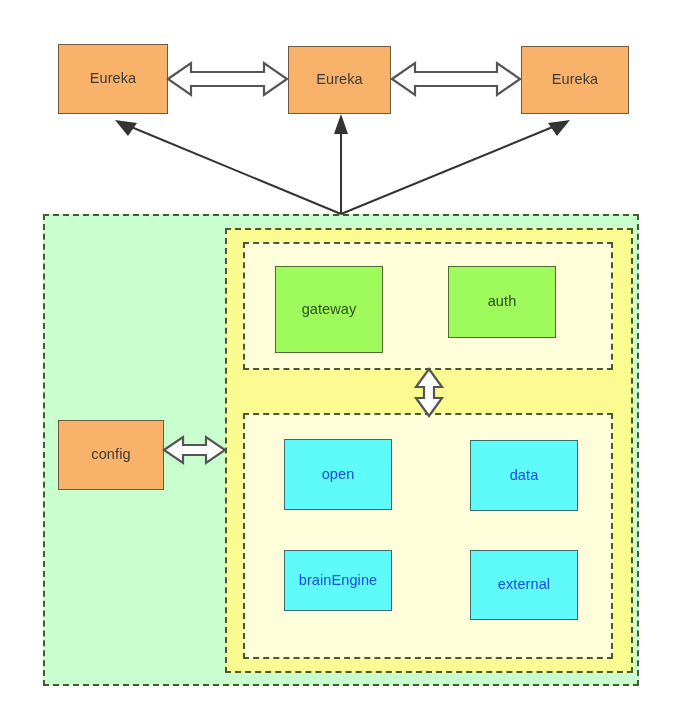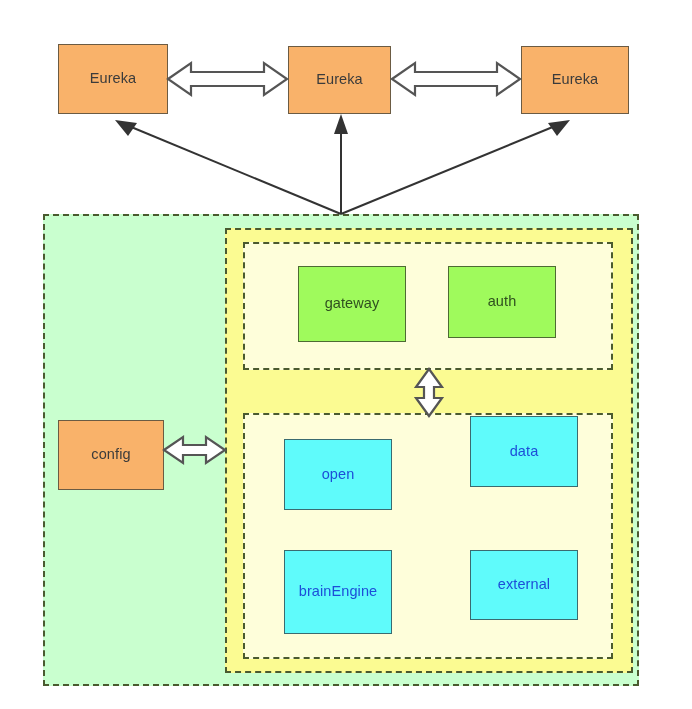--- a/index.html
+++ b/index.html
@@ -69,39 +69,39 @@
   <div class="node orange" style="left:521px; top:46px; width:108px; height:68px;">
     <span>Eureka</span>
   </div>
 
   <div class="dashbox green-outer" style="left:43px; top:214px; width:596px; height:472px;"></div>
 
   <div class="dashbox yellow-outer" style="left:225px; top:228px; width:408px; height:445px;"></div>
 
   <div class="dashbox yellow-inner" style="left:243px; top:242px; width:370px; height:128px;"></div>
 
-  <div class="node green" style="left:298px; top:266px; width:108px; height:76px;">
+  <div class="node green" style="left:275px; top:266px; width:108px; height:87px;">
     <span>gateway</span>
   </div>
 
   <div class="node green" style="left:448px; top:266px; width:108px; height:72px;">
     <span>auth</span>
   </div>
 
   <div class="dashbox yellow-inner" style="left:243px; top:413px; width:370px; height:246px;"></div>
 
   <div class="node cyan" style="left:284px; top:439px; width:108px; height:71px;">
     <span>open</span>
   </div>
 
-  <div class="node cyan" style="left:470px; top:416px; width:108px; height:71px;">
+  <div class="node cyan" style="left:470px; top:440px; width:108px; height:71px;">
     <span>data</span>
   </div>
 
-  <div class="node cyan" style="left:284px; top:550px; width:108px; height:84px;">
+  <div class="node cyan" style="left:284px; top:550px; width:108px; height:61px;">
     <span>brainEngine</span>
   </div>
 
   <div class="node orange" style="left:58px; top:420px; width:106px; height:70px;">
     <span>config</span>
   </div>
 
   <div class="node cyan" style="left:470px; top:550px; width:108px; height:70px;">
     <span>external</span>
   </div>

